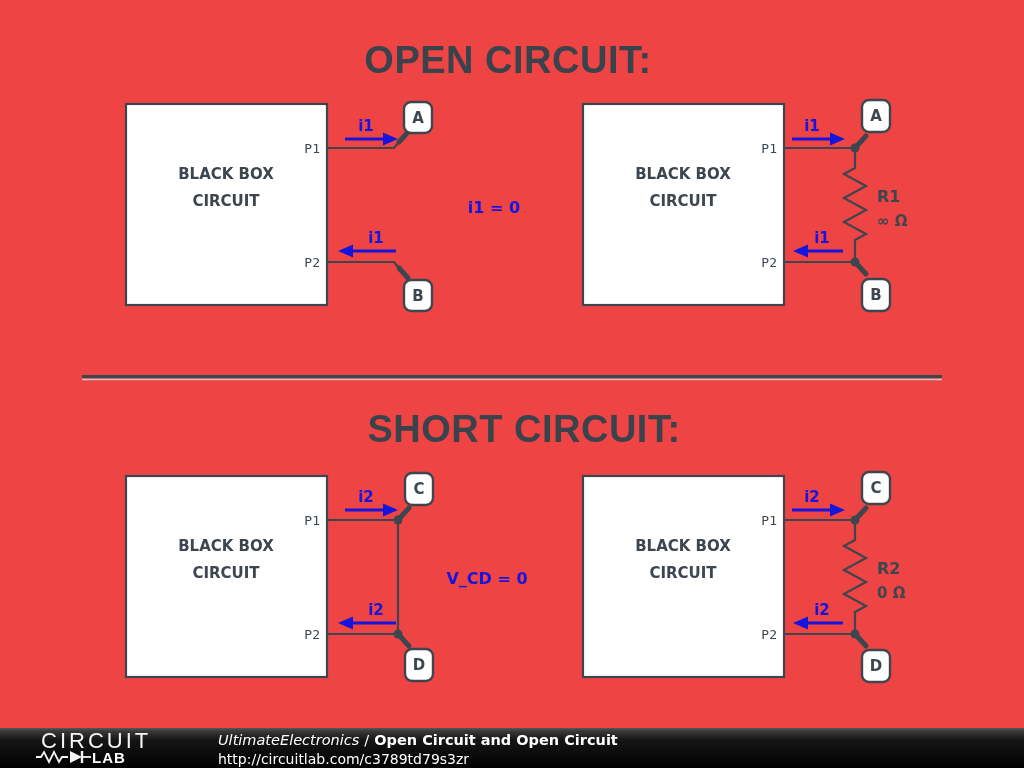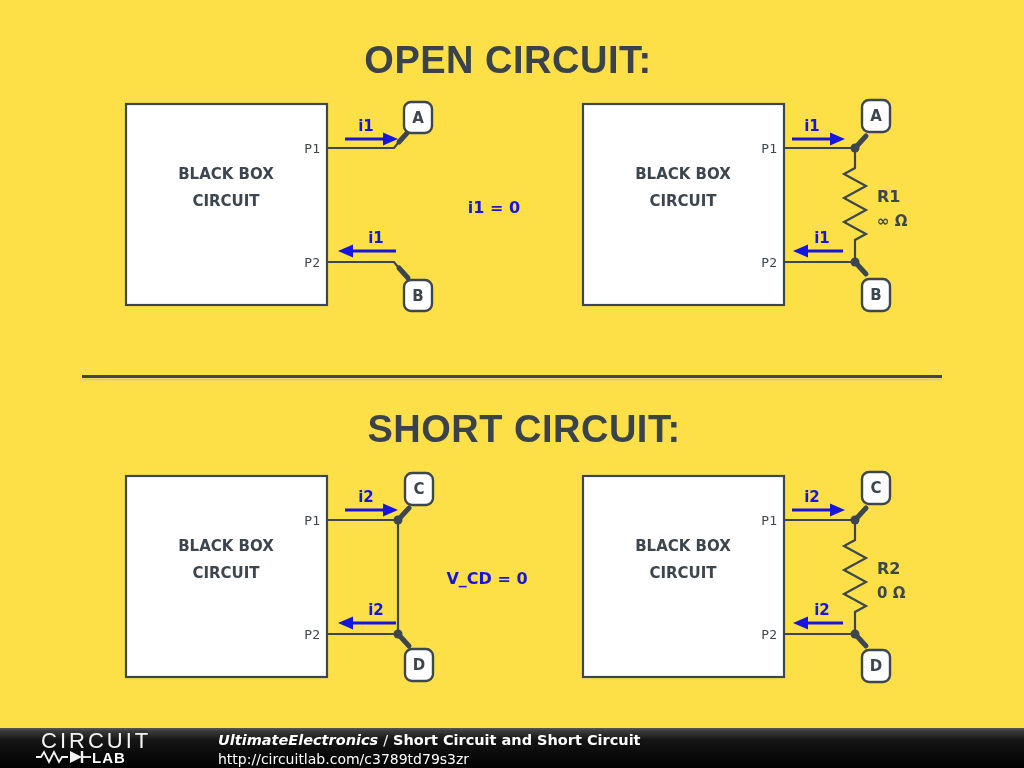--- a/index.html
+++ b/index.html
@@ -1,16 +1,16 @@
 <!DOCTYPE html>
 <html><head>
 <meta charset="utf-8">
 <style>
   html,body{margin:0;padding:0;background:#fff;}
-  #stage{position:relative;width:1024px;height:768px;background:#fde047;overflow:hidden;
+  #stage{position:relative;width:1024px;height:768px;background:#ef4444;overflow:hidden;
          font-family:"DejaVu Sans",sans-serif;}
   svg{display:block;}
   
   .ink-stroke{stroke:#3d464e;stroke-width:2.2;fill:none;}
   .box{fill:#ffffff;stroke:#3d464e;stroke-width:2.2;}
   .stub{stroke:#3d464e;stroke-width:5;fill:none;stroke-linecap:round;}
   .junction{fill:#3d464e;stroke:none;}
   .term-box{fill:#ffffff;stroke:#3d464e;stroke-width:2.4;}
   .divider{stroke:#3d464e;stroke-width:3;}
   .divider-shadow{stroke:#c3c7ca;stroke-width:1.5;}
@@ -30,21 +30,21 @@
           color:#fff;}
   .footer-logo{position:absolute;left:34px;top:2px;}
   .logo-word1{font-family:"Liberation Sans",sans-serif;font-size:22px;font-weight:300;
               letter-spacing:3px;fill:#f4f4f4;}
   .logo-word2{font-family:"Liberation Sans",sans-serif;font-size:15px;font-weight:bold;
               letter-spacing:1px;fill:#ffffff;}
   .logo-stroke{stroke:#f4f4f4;stroke-width:1.8;fill:none;}
   .logo-fill{fill:#f4f4f4;stroke:none;}
   .footer-textblock{position:absolute;left:218px;top:3px;line-height:19px;
                     font-family:"DejaVu Sans",sans-serif;font-size:14.5px;color:#fff;}
-  .footer-author{font-style:italic;font-weight:bold;}
+  .footer-author{font-style:italic;}
   .footer-sep{padding:0 5px;}
   .footer-doc{font-weight:bold;}
   .footer-url{font-size:14px;}
 </style>
 </head>
 <body>
 
 <div id="stage">
 
   <svg width="1024" height="728" viewBox="0 0 1024 728">
@@ -184,19 +184,19 @@
     <svg class="footer-logo" width="160" height="36" viewBox="0 0 160 36">
       <text class="logo-word1" x="7" y="18">CIRCUIT</text>
       <path class="logo-stroke" d="M2,27 h5 l3,-5 5,10 5,-10 5,10 3,-5 h6"></path>
       <polygon class="logo-fill" points="36,21 36,33 48,27"></polygon>
       <line class="logo-stroke" x1="48" y1="21" x2="48" y2="33" style="stroke-width:2.4"></line>
       <line class="logo-stroke" x1="48" y1="27" x2="57" y2="27"></line>
       <text class="logo-word2" x="58" y="33">LAB</text>
     </svg>
     <div class="footer-textblock">
       <div>
-        <span class="footer-author">UltimateElectronics</span><span class="footer-sep">/</span><span class="footer-doc">Short Circuit and Short Circuit</span>
+        <span class="footer-author">UltimateElectronics</span><span class="footer-sep">/</span><span class="footer-doc">Open Circuit and Open Circuit</span>
       </div>
       <div class="footer-url">http://circuitlab.com/c3789td79s3zr</div>
     </div>
   </div>
 
 </div>
 
 </body></html>

